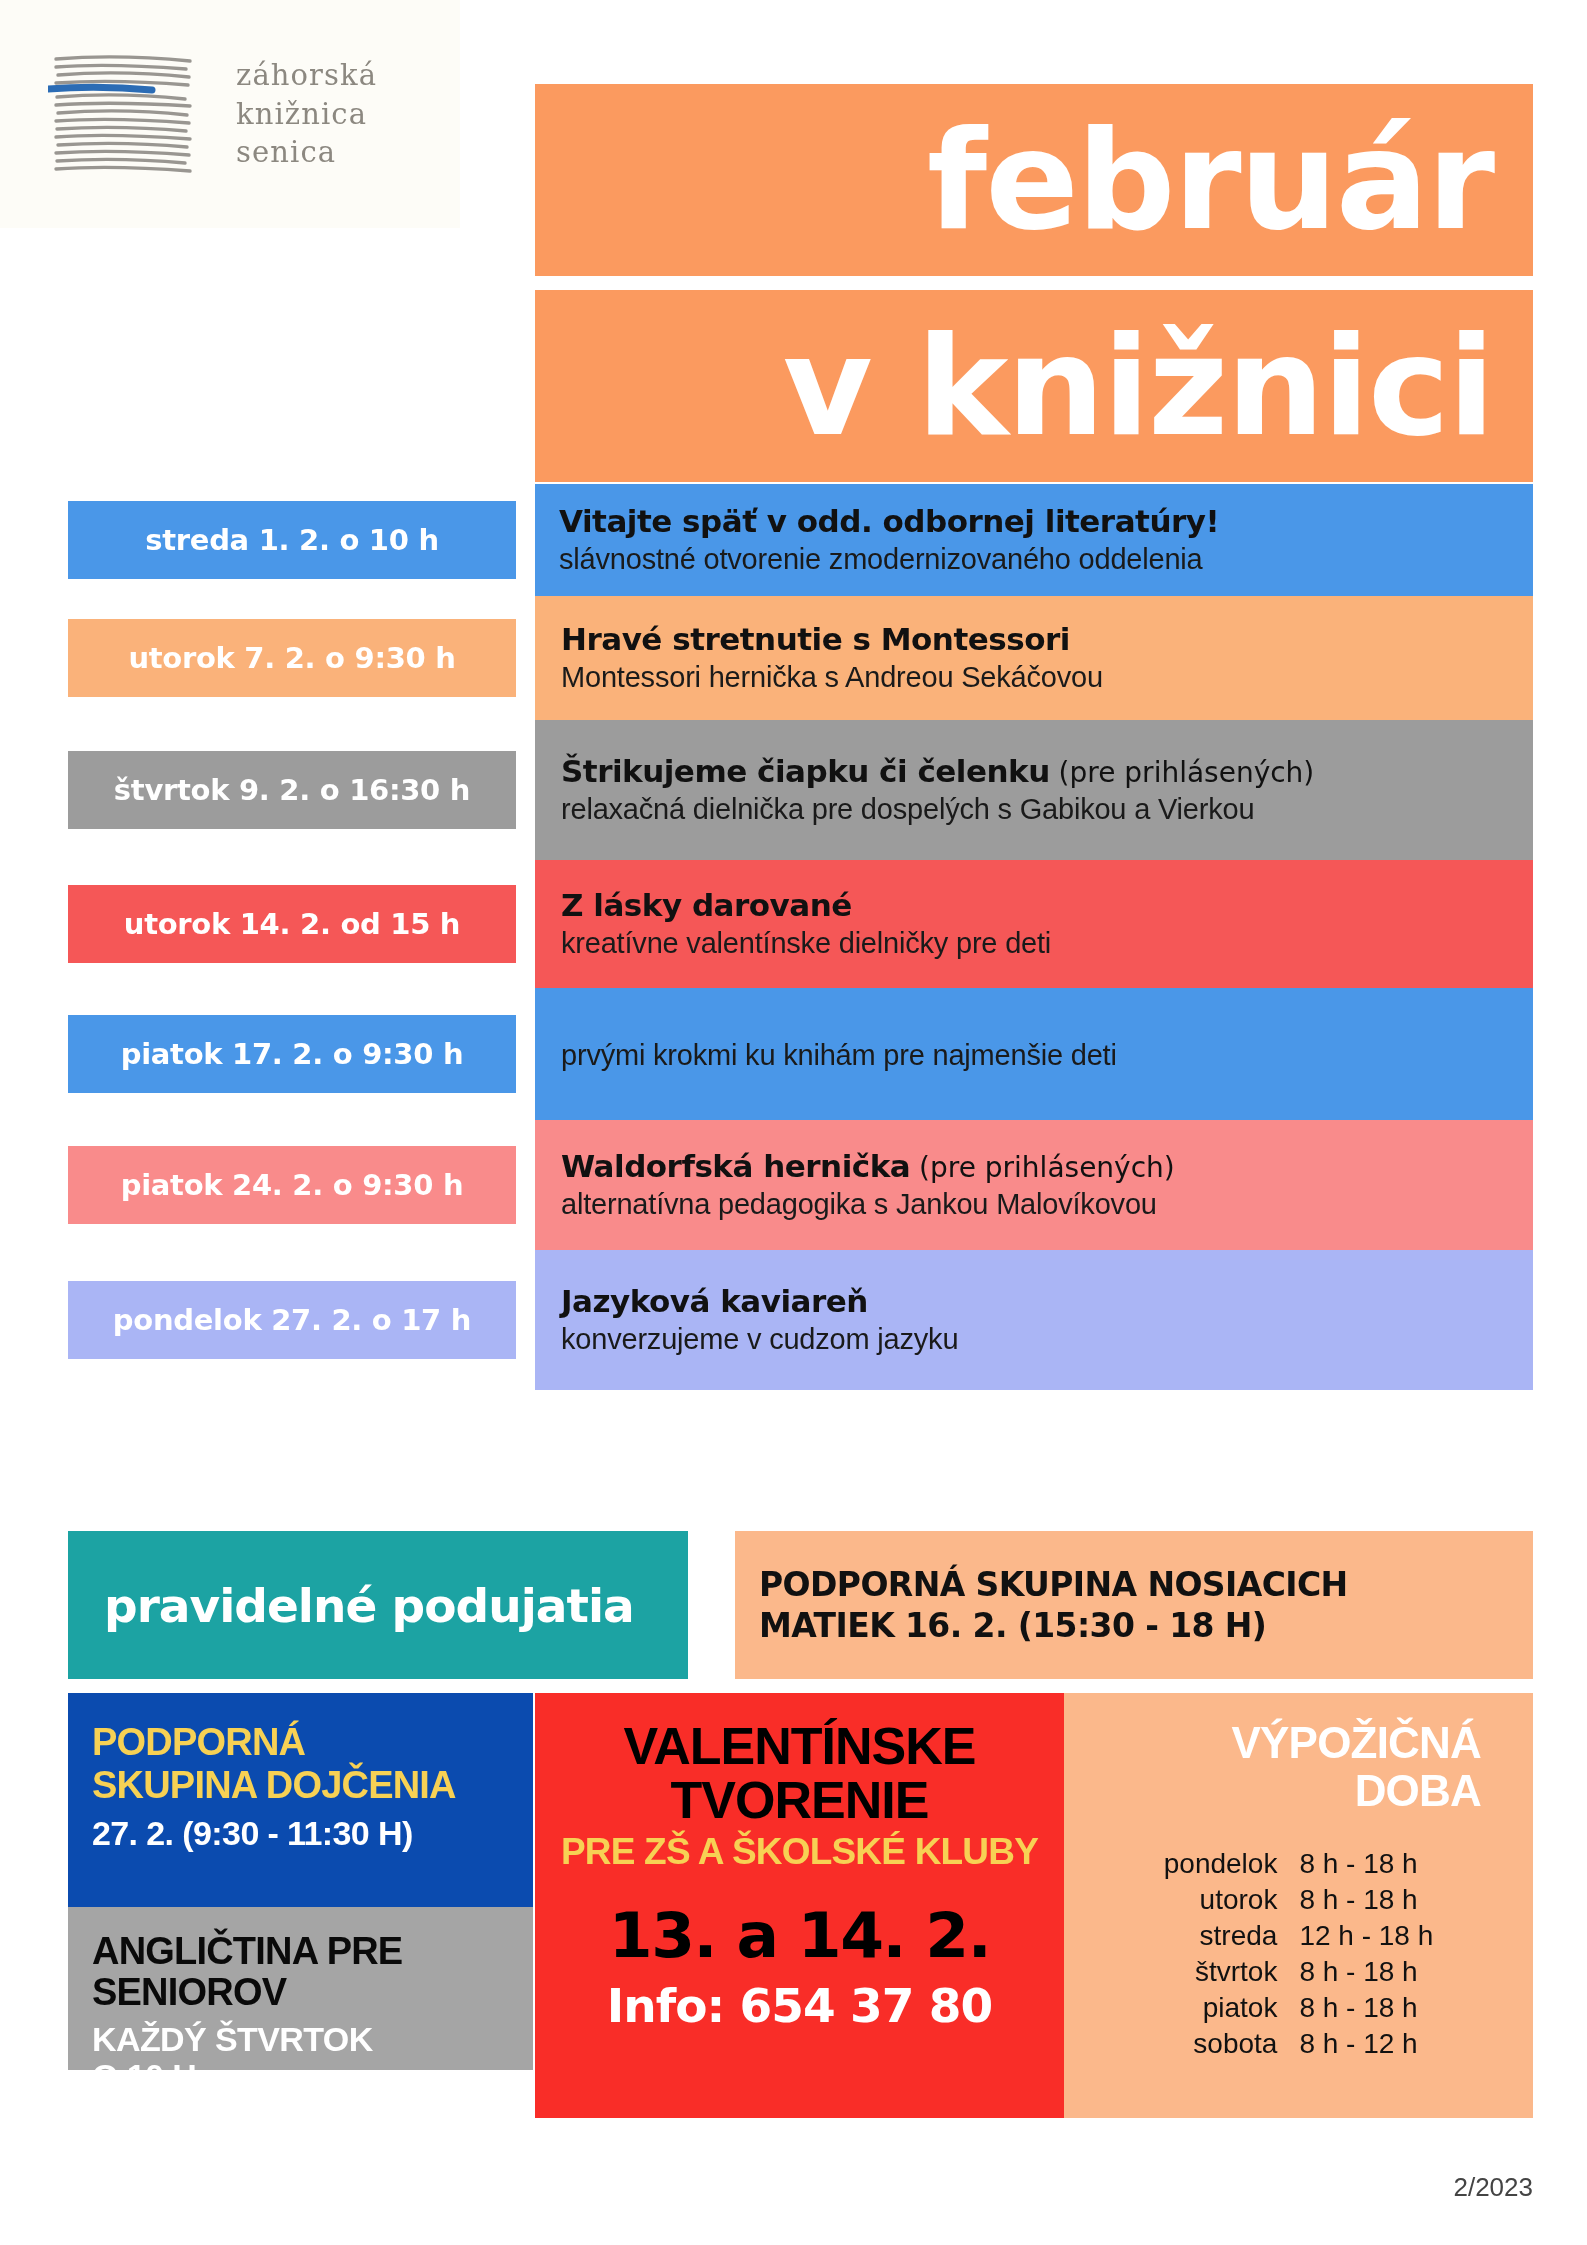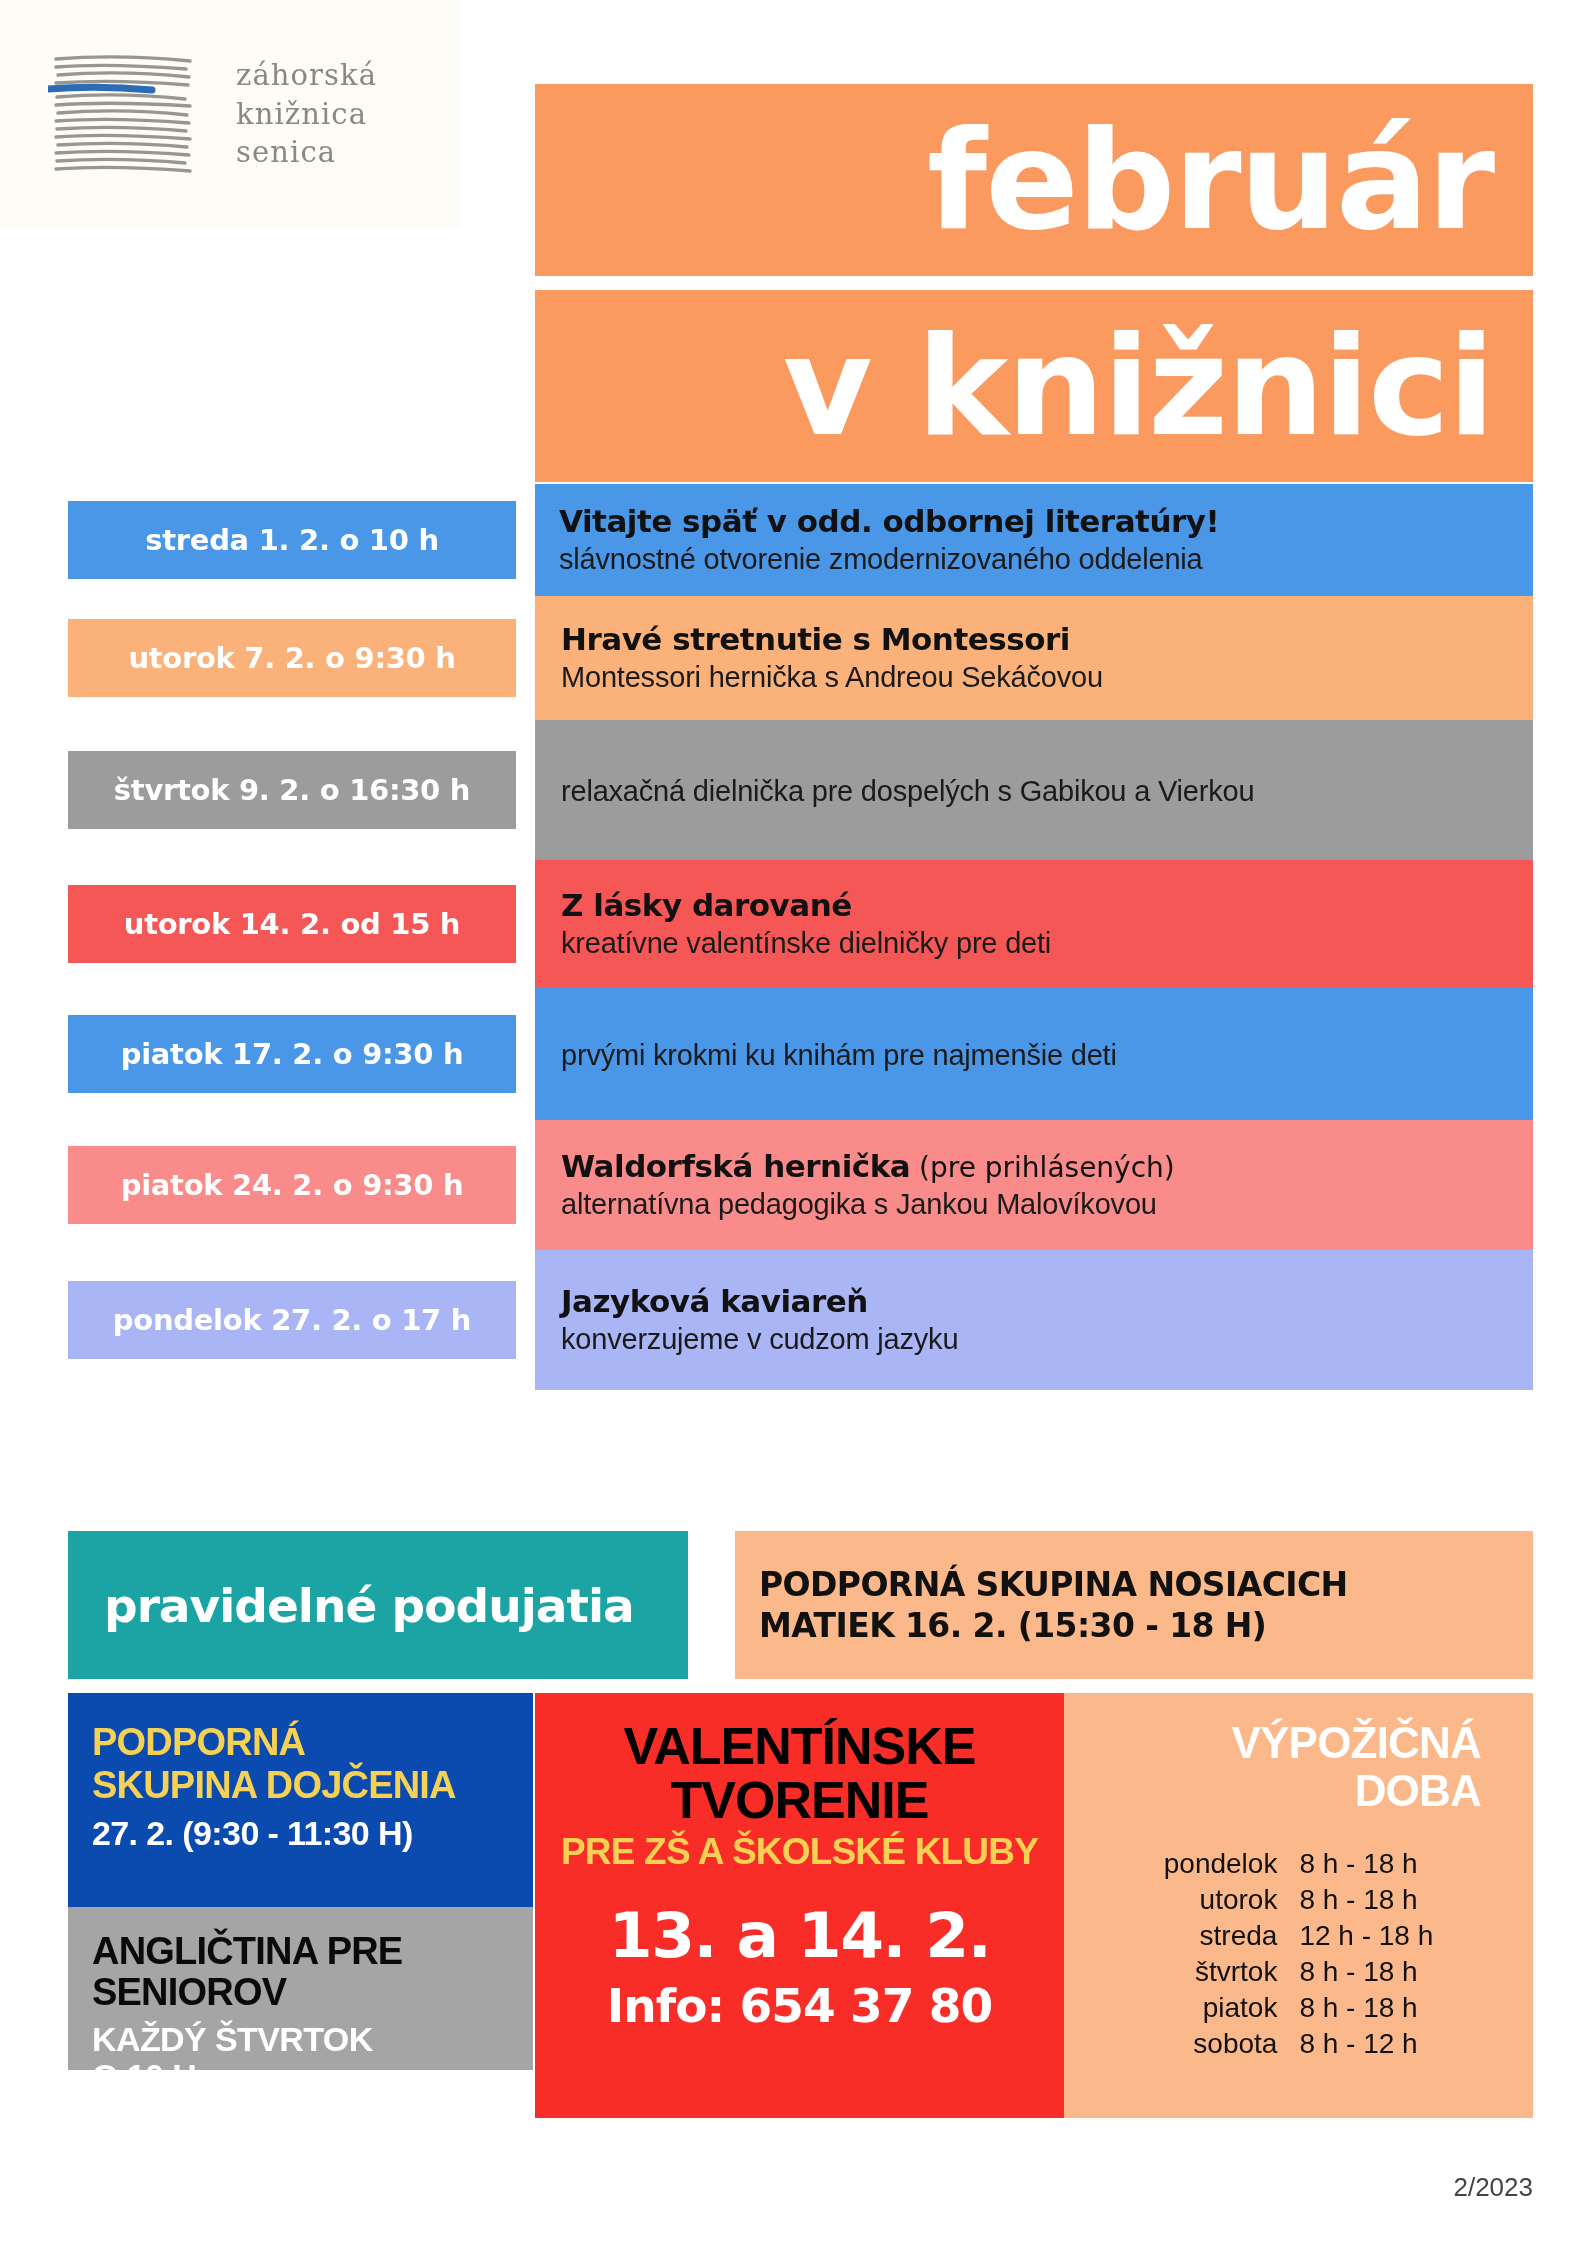--- a/index.html
+++ b/index.html
@@ -213,21 +213,21 @@
   }
   #panel-valentine .v-sub {
     color: #F7D154;
     font-family: "Liberation Sans", sans-serif;
     font-weight: bold;
     font-size: 37px;
     letter-spacing: -0.8px;
     margin-top: 4px;
   }
   #panel-valentine .v-date {
-    color: #ffffff;
+    color: #000000;
     font-family: "DejaVu Sans", sans-serif;
     font-weight: bold;
     font-size: 63px;
     letter-spacing: -1.5px;
     margin-top: 26px;
   }
   #panel-valentine .v-info {
     color: #ffffff;
     font-family: "DejaVu Sans", sans-serif;
     font-weight: bold;
@@ -320,20 +320,21 @@
       <div class="ev-row" style="height: 124px;">
         <div class="ev-date" style="background: rgb(250, 178, 122); height: 78px; top: 23px;">utorok 7. 2. o 9:30 h</div>
         <div class="ev-body" style="background: rgb(250, 178, 122);">
           <div class="ev-title"><span>Hravé stretnutie s Montessori</span></div>
           <div class="ev-sub">Montessori hernička s Andreou Sekáčovou</div>
         </div>
       </div>
       <div class="ev-row" style="height: 140px;">
         <div class="ev-date" style="background: rgb(156, 156, 156); height: 78px; top: 31px;">štvrtok 9. 2. o 16:30 h</div>
         <div class="ev-body" style="background: rgb(156, 156, 156);">
+          <div class="ev-title"><span>Štrikujeme čiapku či čelenku</span><span class="note"> (pre prihlásených)</span></div>
           <div class="ev-sub">relaxačná dielnička pre dospelých s Gabikou a Vierkou</div>
         </div>
       </div>
       <div class="ev-row" style="height: 128px;">
         <div class="ev-date" style="background: rgb(245, 87, 87); height: 78px; top: 25px;">utorok 14. 2. od 15 h</div>
         <div class="ev-body" style="background: rgb(245, 87, 87);">
           <div class="ev-title"><span>Z lásky darované</span></div>
           <div class="ev-sub">kreatívne valentínske dielničky pre deti</div>
         </div>
       </div>

